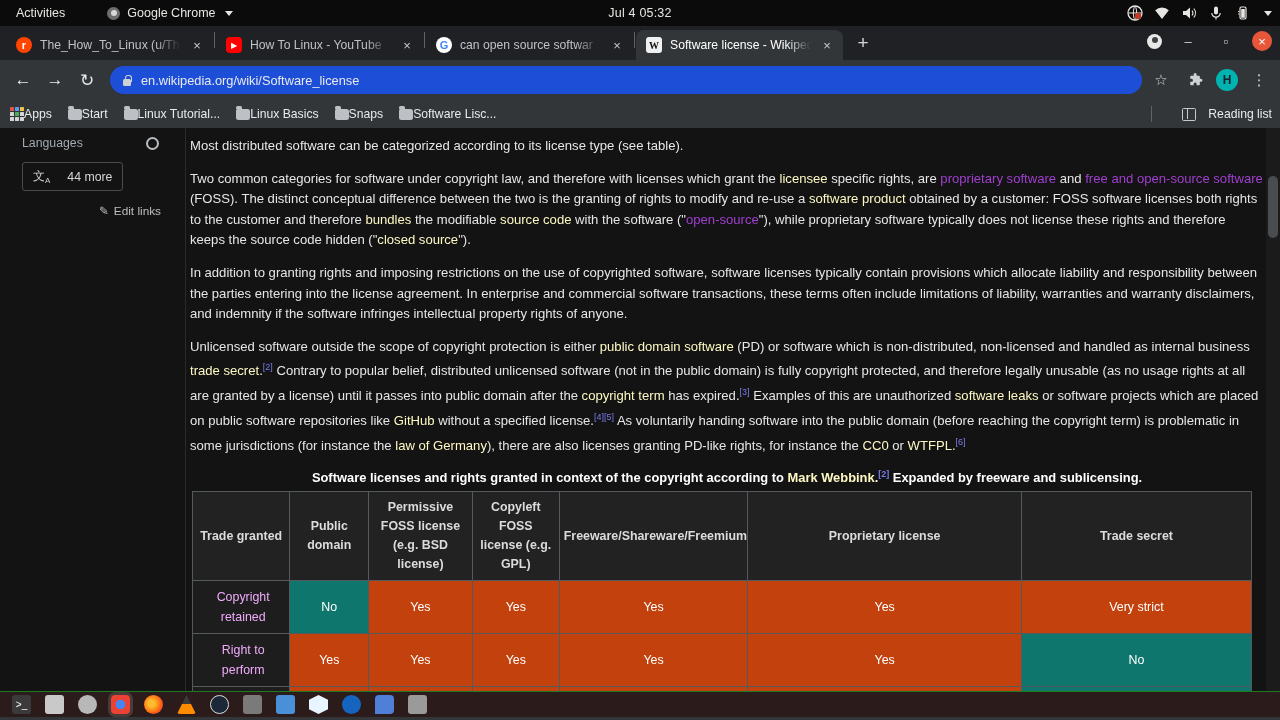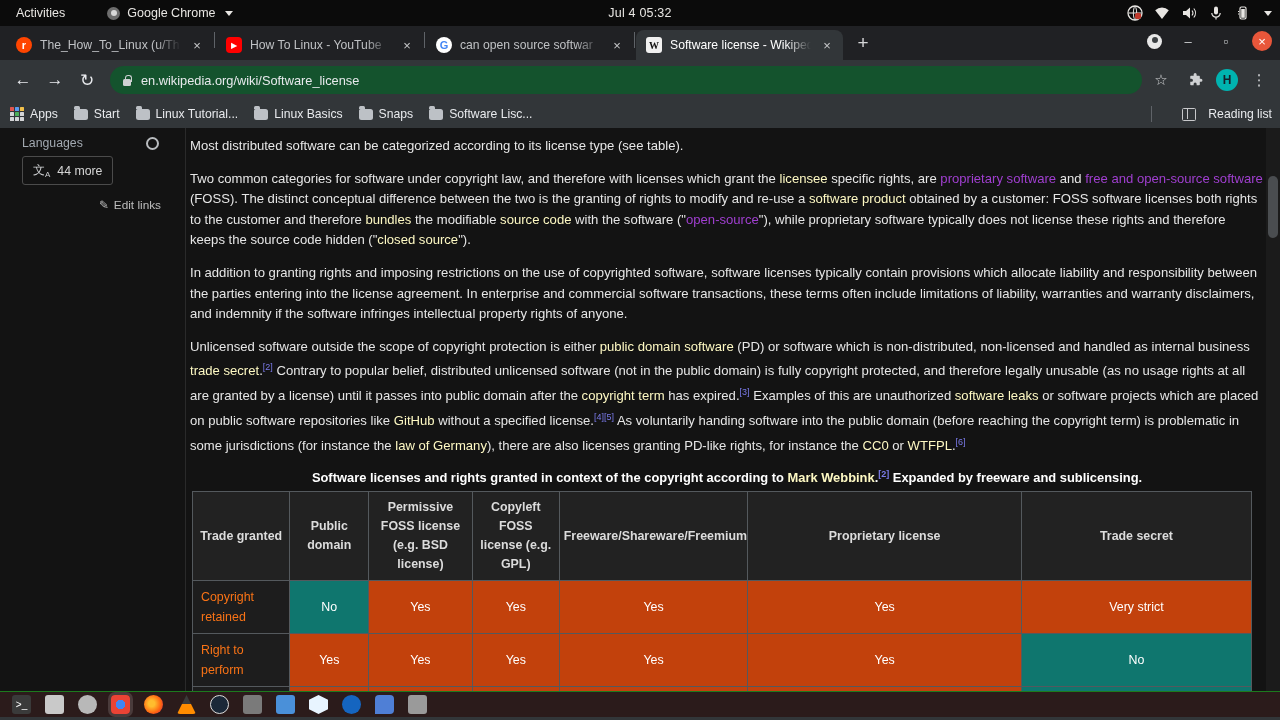--- a/index.html
+++ b/index.html
@@ -83,40 +83,40 @@
   .wc-close { background:#e8563a; border-radius:50%; color:#fff; width:20px;height:20px;}
   .profile-dot{ width:15px;height:15px;border-radius:50%;background:#e8e8e8; position:relative;}
   .profile-dot::after{content:"";position:absolute;left:4.5px;top:3px;width:6px;height:6px;
         border-radius:50%;background:#3c4043;}
 
   
   .toolbar { height:40px; background:#323639; display:flex; align-items:center; padding:0 8px; gap:2px;}
   .nav-btn { width:30px;height:30px;display:flex;align-items:center;justify-content:center;
              color:#e8eaed; font-size:17px; border-radius:50%;}
   .omnibox {
-    flex:1; height:28px; background:#14532d; border-radius:14px; margin-left:6px;
+    flex:1; height:28px; background:#1d4ed8; border-radius:14px; margin-left:6px;
     display:flex; align-items:center; padding:0 12px; gap:9px;
     color:#e8eaed; font-size:12.8px;
   }
   .lock-ico { width:10px; height:12px; position:relative; display:inline-block;}
   .lock-ico::before{content:"";position:absolute;left:1px;top:4.5px;width:8px;height:7px;
         background:#cfd1d3;border-radius:1.5px;}
   .lock-ico::after{content:"";position:absolute;left:2.5px;top:0.5px;width:5px;height:6px;
         border:1.5px solid #cfd1d3;border-bottom:none;border-radius:3px 3px 0 0;}
   .url-txt { color:#e8eaed; }
   .tb-right { display:flex; align-items:center; gap:8px; margin-left:4px;}
   .tb-ico { width:26px;height:26px;display:flex;align-items:center;justify-content:center;
             color:#cfd1d3; font-size:15px;}
   .avatar-h { width:22px;height:22px;border-radius:50%;background:#00b3b0;color:#15202b;
               display:flex;align-items:center;justify-content:center;font-size:12px;font-weight:bold;}
 
   
   .bookmarks { height:28px; background:#323639; display:flex; align-items:center;
                padding:0 10px; gap:16px; font-size:12.2px; color:#e8eaed; position:relative;}
-  .bm { display:flex; align-items:center; gap:6px; white-space:nowrap;}
+  .bm { display:flex; align-items:center; white-space:nowrap;}
   .folder-ico { width:14px; height:11px; background:#bdc1c6; border-radius:1.5px 2.5px 2.5px 2.5px;
                 position:relative; flex:0 0 14px;}
   .folder-ico::before{content:"";position:absolute;left:0;top:-2.5px;width:6px;height:3px;
         background:#bdc1c6;border-radius:1.5px 1.5px 0 0;}
   .apps-grid { width:14px;height:14px;display:grid;grid-template-columns:repeat(3,1fr);
                grid-template-rows:repeat(3,1fr); gap:1.2px; flex:0 0 14px;}
   .apps-grid i { background:#d4d5d7; border-radius:.5px; display:block;}
   .apps-grid i:nth-child(1){background:#e2554e;} .apps-grid i:nth-child(2){background:#5b9bf0;}
   .apps-grid i:nth-child(3){background:#f2c14b;} .apps-grid i:nth-child(5){background:#4cae58;}
   .reading { position:absolute; right:8px; display:flex; align-items:center; gap:12px;text-align:right;}
@@ -134,21 +134,21 @@
     border-right:1px solid #2a2a2a;
   }
   .lang-head { display:flex; align-items:center; justify-content:space-between;
                color:#a2a9b1; font-size:12.3px; padding-right:12px; margin-bottom:2px;}
   .gear {
     width:13px;height:13px;border-radius:50%; border:2.6px solid #b9bcbf; position:relative;
   }
   .lang-list { list-style:none; }
   .lang-list li { font-size:12.4px; color:#6b6bd6; line-height:18px; padding:0; }
   .more-btn {
-    margin-top:4px; display:inline-flex; align-items:center; gap:7px;
+    margin-top:10px; display:inline-flex; align-items:center; gap:17px;
     border:1px solid #4b4b4b; border-radius:3px; padding:5px 10px;
     color:#d6d6d6; font-size:12.3px;
   }
   .tr-ico { font-size:12px; color:#cfd1d3;}
   .edit-links { margin-top:13px; text-align:right; padding-right:10px;
                 color:#bdbdbd; font-size:11.8px; display:flex; justify-content:flex-end; gap:5px;}
 
   .content { flex:1; padding:8px 16px 0 4px; position:relative; overflow:hidden;}
   .content p {
     color:#e6e6e6; font-size:13.1px; line-height:20.6px; margin-bottom:12px;
@@ -164,21 +164,21 @@
     color:#ffffff; font-size:12.9px; font-weight:bold; text-align:center;
     margin:11px 0 6px 0;
   }
   table.lic { border-collapse:collapse; width:1060px; margin-left:2px; table-layout:fixed;}
   table.lic th, table.lic td {
     border:1px solid #54595d; text-align:center; vertical-align:middle;
     font-size:12.4px; padding:6px 4px; line-height:19px;
   }
   table.lic th { background:#222222; color:#dcdcdc; font-weight:bold; height:88px;}
   table.lic td.rowhdr {
-    background:#1d1d1d; color:#f97316; text-align:left; font-weight:normal;
+    background:#1d1d1d; color:#f0abfc; text-align:center; font-weight:normal;
     padding-left:8px; height:48px; line-height:20px;
   }
   td.yes { background:#c2410c; color:#ffffff; }
   td.no  { background:#0f766e; color:#ffffff; }
 
   
   .vscroll { position:absolute; right:0; top:0; width:14px; height:563px; background:#1b1b1b;}
   .vthumb { position:absolute; right:2px; top:48px; width:10px; height:62px;
             background:#4a4d50; border-radius:5px;}
 

